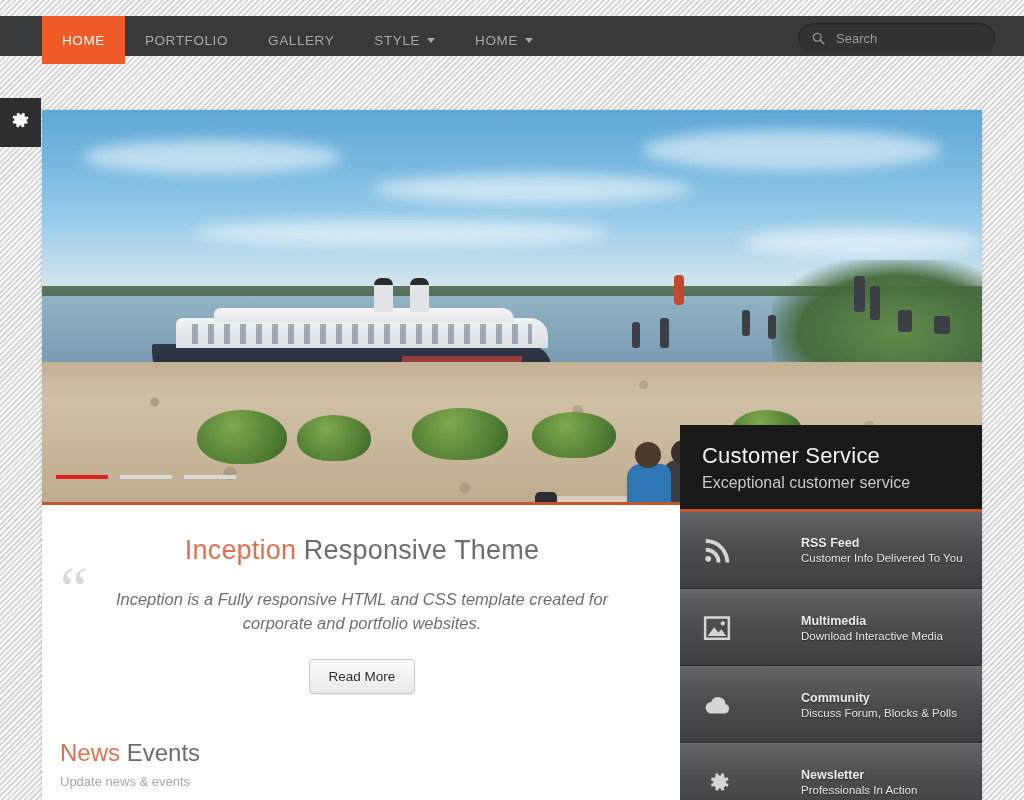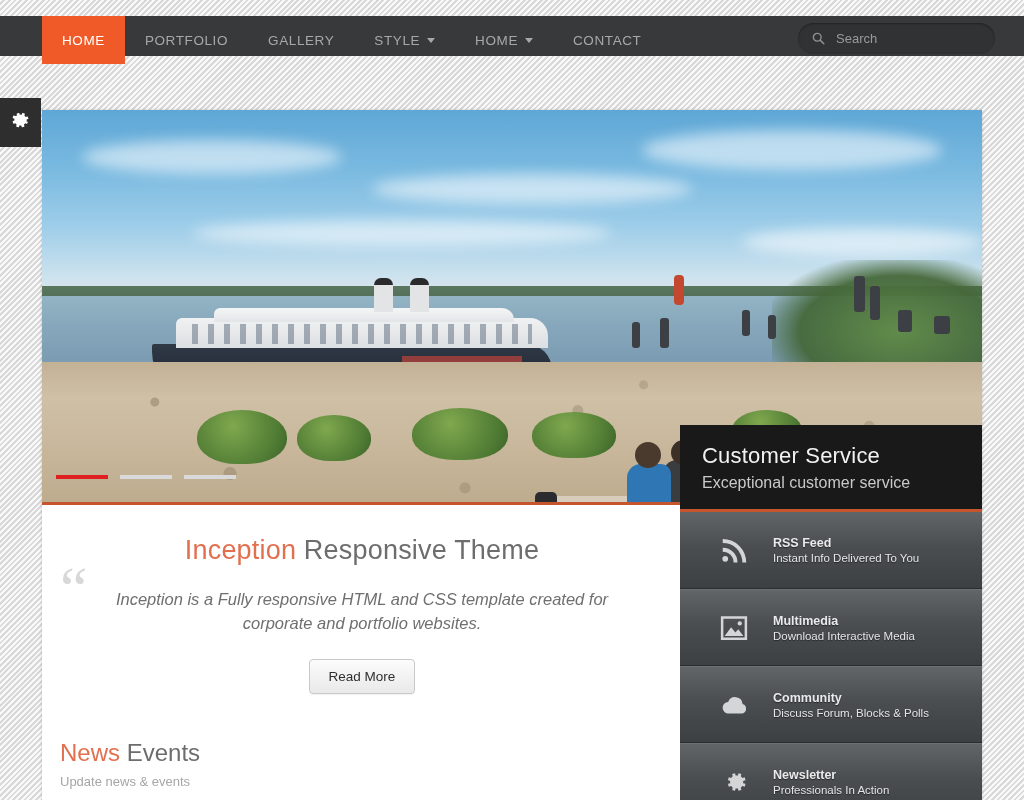--- a/index.html
+++ b/index.html
@@ -246,25 +246,26 @@
   #service-title {
     color: #f2f2f2; font-size: 22px; font-weight: normal;
     letter-spacing: .2px; line-height: 1.1;
   }
   #service-sub {
     color: #c9c9c9; font-size: 16px; margin-top: 6px;
   }
   .service-item {
     display: flex; align-items: center;
     height: 77px;
-    padding-left: 37px;
+    padding-left: 20px;
     background: linear-gradient(to bottom, #626568 0%, #4b4e51 45%, #3d4043 100%);
     border-bottom: 1px solid #2a2c2e;
     border-top: 1px solid #6d7073;
     cursor: pointer;
+    gap: 45px;
   }
   .service-item:first-of-type { border-top: none; }
   .service-ico {
     width: 34px; height: 34px; flex: 0 0 34px;
     margin-right: 22px;
     display: flex; align-items: center; justify-content: center;
     color: #d2d4d6;
   }
   .service-ico svg { width: 30px; height: 30px; fill: #d3d5d7; }
   .service-text .t {
@@ -345,23 +346,20 @@
         <span>GALLERY</span>
       </a>
       <a class="nav-item">
         <span>STYLE</span>
         <span class="caret"></span>
       </a>
       <a class="nav-item">
         <span>HOME</span>
         <span class="caret"></span>
       </a>
-      <a class="nav-item">
-        <span>CONTACT</span>
-      </a>
     </nav>
 
   <div id="search-box">
     <span id="search-icon">
       <svg viewBox="0 0 24 24" xmlns="http://www.w3.org/2000/svg">
         <circle cx="10" cy="10" r="6.2" fill="none" stroke="#b0b0b0" stroke-width="2.2"></circle>
         <line x1="14.6" y1="14.6" x2="20.5" y2="20.5" stroke="#b0b0b0" stroke-width="2.4" stroke-linecap="round"></line>
       </svg>
     </span>
     <input id="search-input" type="text" placeholder="Search" style="">
@@ -445,21 +443,21 @@
         <div class="service-item">
           <span class="service-ico">
             <svg viewBox="0 0 24 24" xmlns="http://www.w3.org/2000/svg">
               <circle cx="5" cy="19" r="2.3"></circle>
               <path d="M3 10.2v3.1a8.7 8.7 0 0 1 8.7 8.7h3.1A11.8 11.8 0 0 0 3 10.2z"></path>
               <path d="M3 3.2v3.1A15.7 15.7 0 0 1 18.7 22h3.1A18.8 18.8 0 0 0 3 3.2z"></path>
             </svg>
           </span>
           <div class="service-text">
             <div class="t">RSS Feed</div>
-            <div class="s">Instant Info Delivered To You</div>
+            <div class="s">Customer Info Delivered To You</div>
           </div>
         </div>
         <div class="service-item">
           <span class="service-ico">
             <svg viewBox="0 0 24 24" xmlns="http://www.w3.org/2000/svg">
               <path d="M2.5 3.5h19v17h-19z" fill="none" stroke="#d3d5d7" stroke-width="2"></path>
               <circle cx="16.6" cy="8.3" r="1.7"></circle>
               <path d="M4.5 18.3l5.2-7 3.4 4.3 2.3-2.6 4.1 5.3z"></path>
             </svg>
           </span>

